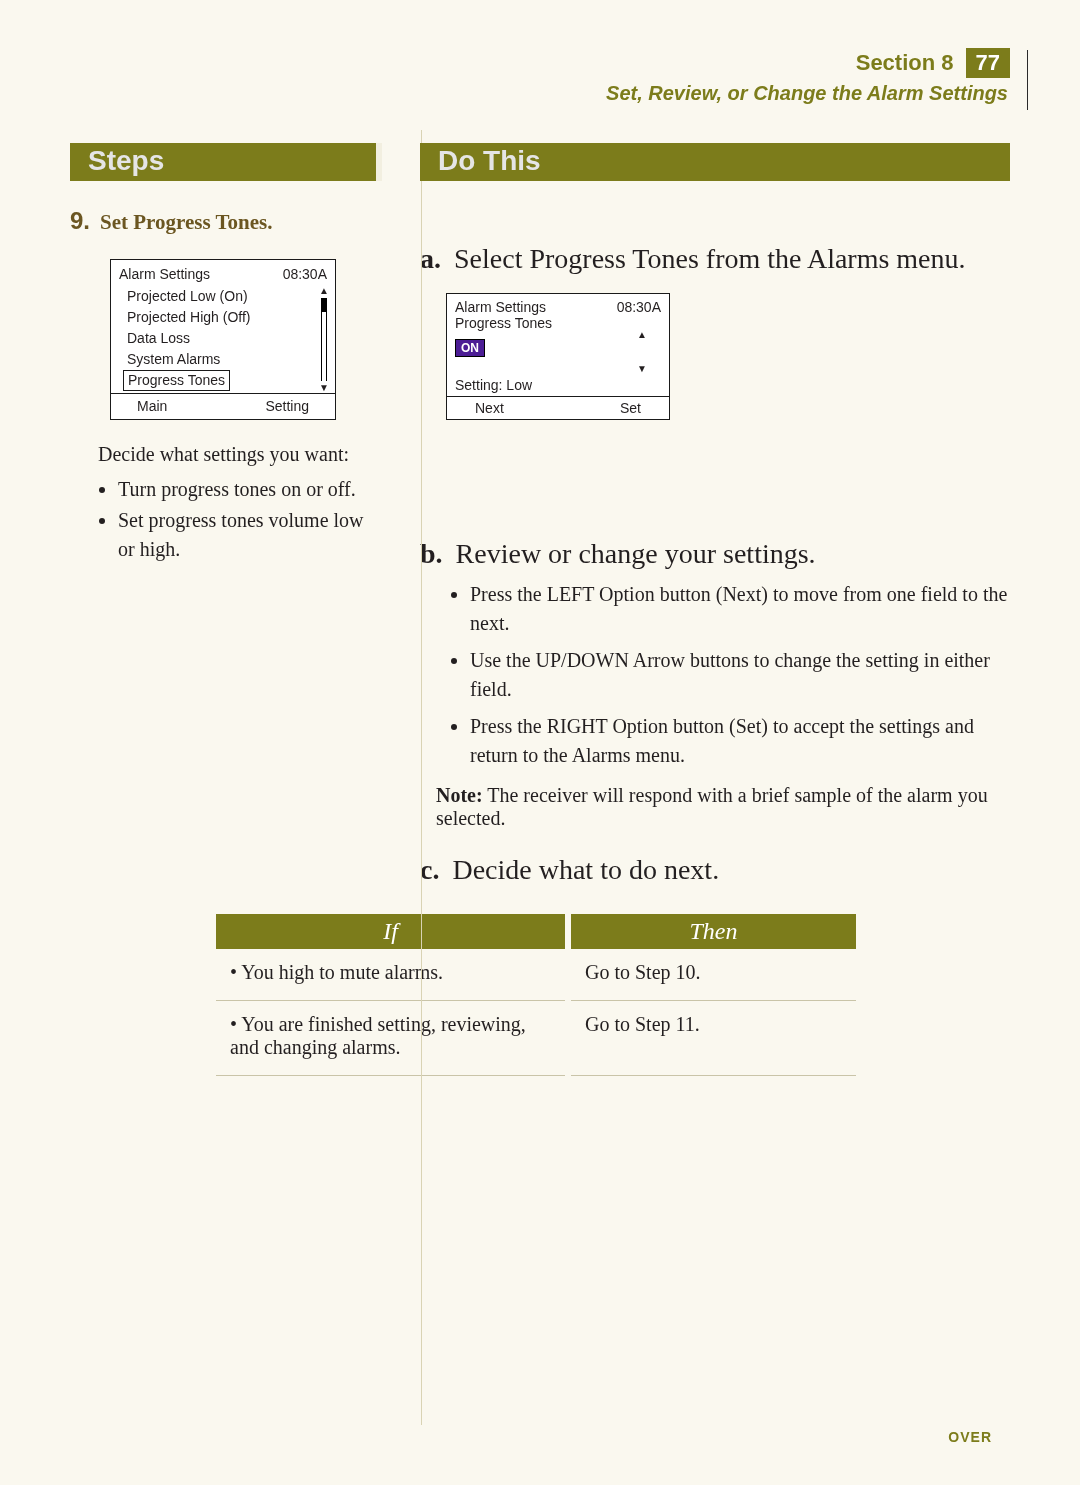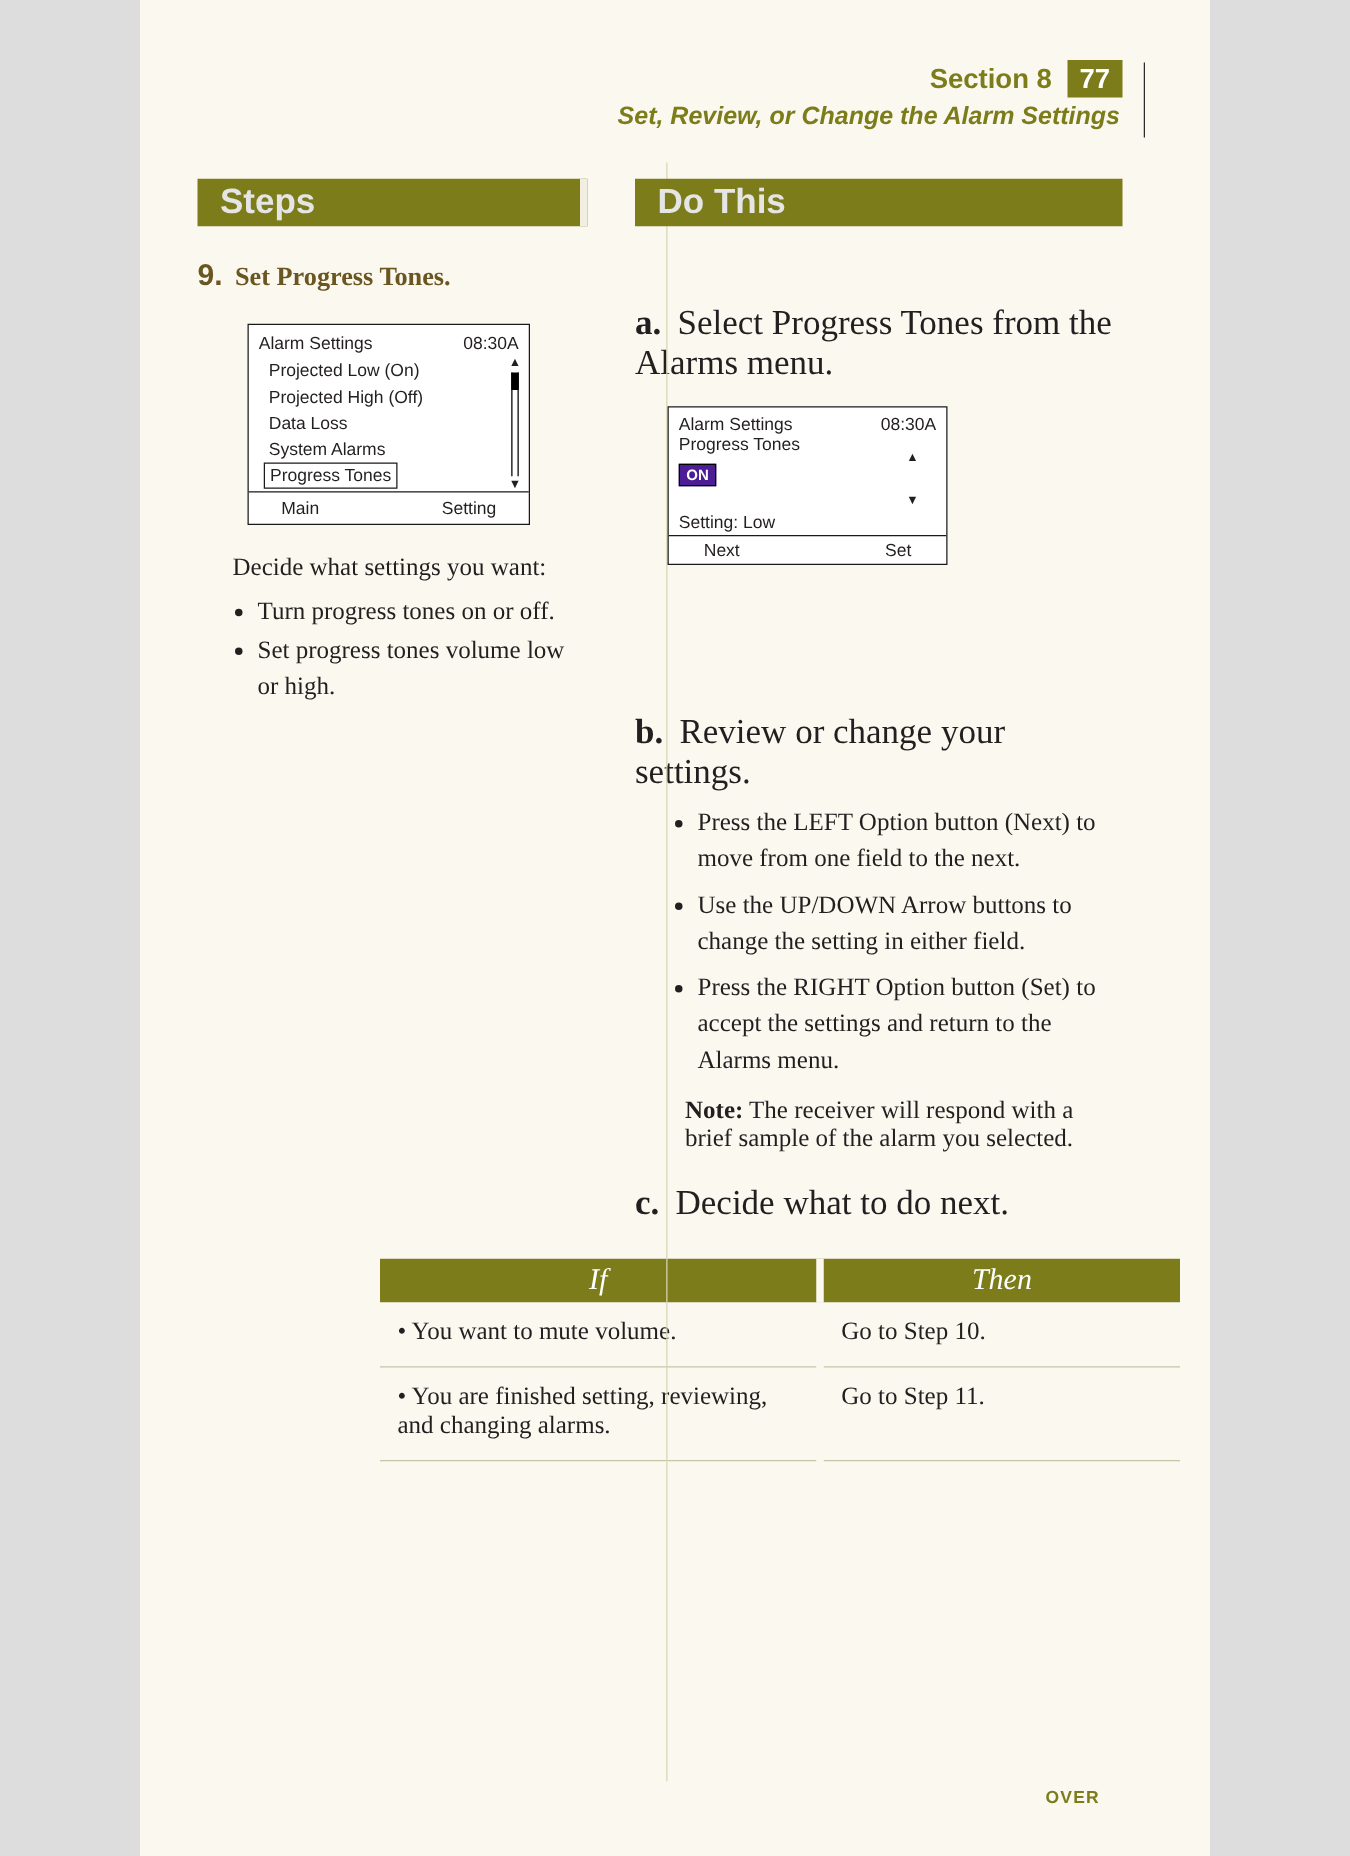--- a/index.html
+++ b/index.html
@@ -11,26 +11,26 @@
     --brown-step:#6b5621;
   }
   *{box-sizing:border-box;}
   body{
     margin:0;
     font-family:Georgia,"Times New Roman",serif;
     color:var(--text);
     background:#ddd;
   }
   .page{
-    width:856px;
+    width:1080px;
     height:1485px;
     margin:0 auto;
     background:var(--cream);
     position:relative;
-    padding:48px 70px 60px 46px;
+    padding:48px 70px 60px 70px;
   }
   
   .page-header{
     text-align:right;
     margin-bottom:38px;
   }
   .header-row{
     display:flex;
     justify-content:flex-end;
     align-items:center;
@@ -177,21 +177,21 @@
   .lcd2 .onbox{
     display:inline-block;border:1px solid #000;background:#4c1d95;color:#fff;
     font-size:12px;padding:1px 5px;margin:4px 0 0 8px;font-weight:700;
   }
   .lcd2 .arrows{
     position:absolute;right:22px;top:36px;font-size:10px;line-height:1;
     display:flex;flex-direction:column;gap:24px;
   }
   .lcd2 .setting{padding:20px 8px 3px;}
   .lcd2 .soft{border-top:1px solid #1a1a1a;display:flex;justify-content:space-between;padding:3px 28px;}
-  .note{font-size:20px;margin-top:14px;margin-left:40px;}
+  .note{font-size:20px;margin-top:14px;margin-left:16px;}
   .note b{font-weight:700;}
   .indentlist{margin:6px 0 0 28px;padding-left:22px;font-size:20px;line-height:1.45;}
   .indentlist li{margin-bottom:8px;}
   
   .ift{
     width:640px;
     margin:18px 0 0 146px;
     border-collapse:collapse;
     font-size:20px;
     background:#fff;
@@ -334,21 +334,21 @@
 
   <table class="ift">
     <thead>
       <tr>
         <th style="width:55%">If</th>
         <th>Then</th>
       </tr>
     </thead>
     <tbody>
       <tr>
-        <td class="cell-left">You want to mute volume.</td>
+        <td class="cell-left">You high to mute alarms.</td>
         <td>Go to Step 10.</td>
       </tr>
       <tr>
         <td class="cell-left">You are finished setting, reviewing, and changing alarms.</td>
         <td>Go to Step 11.</td>
       </tr>
     </tbody>
   </table>
 
   <div class="over">OVER</div>

